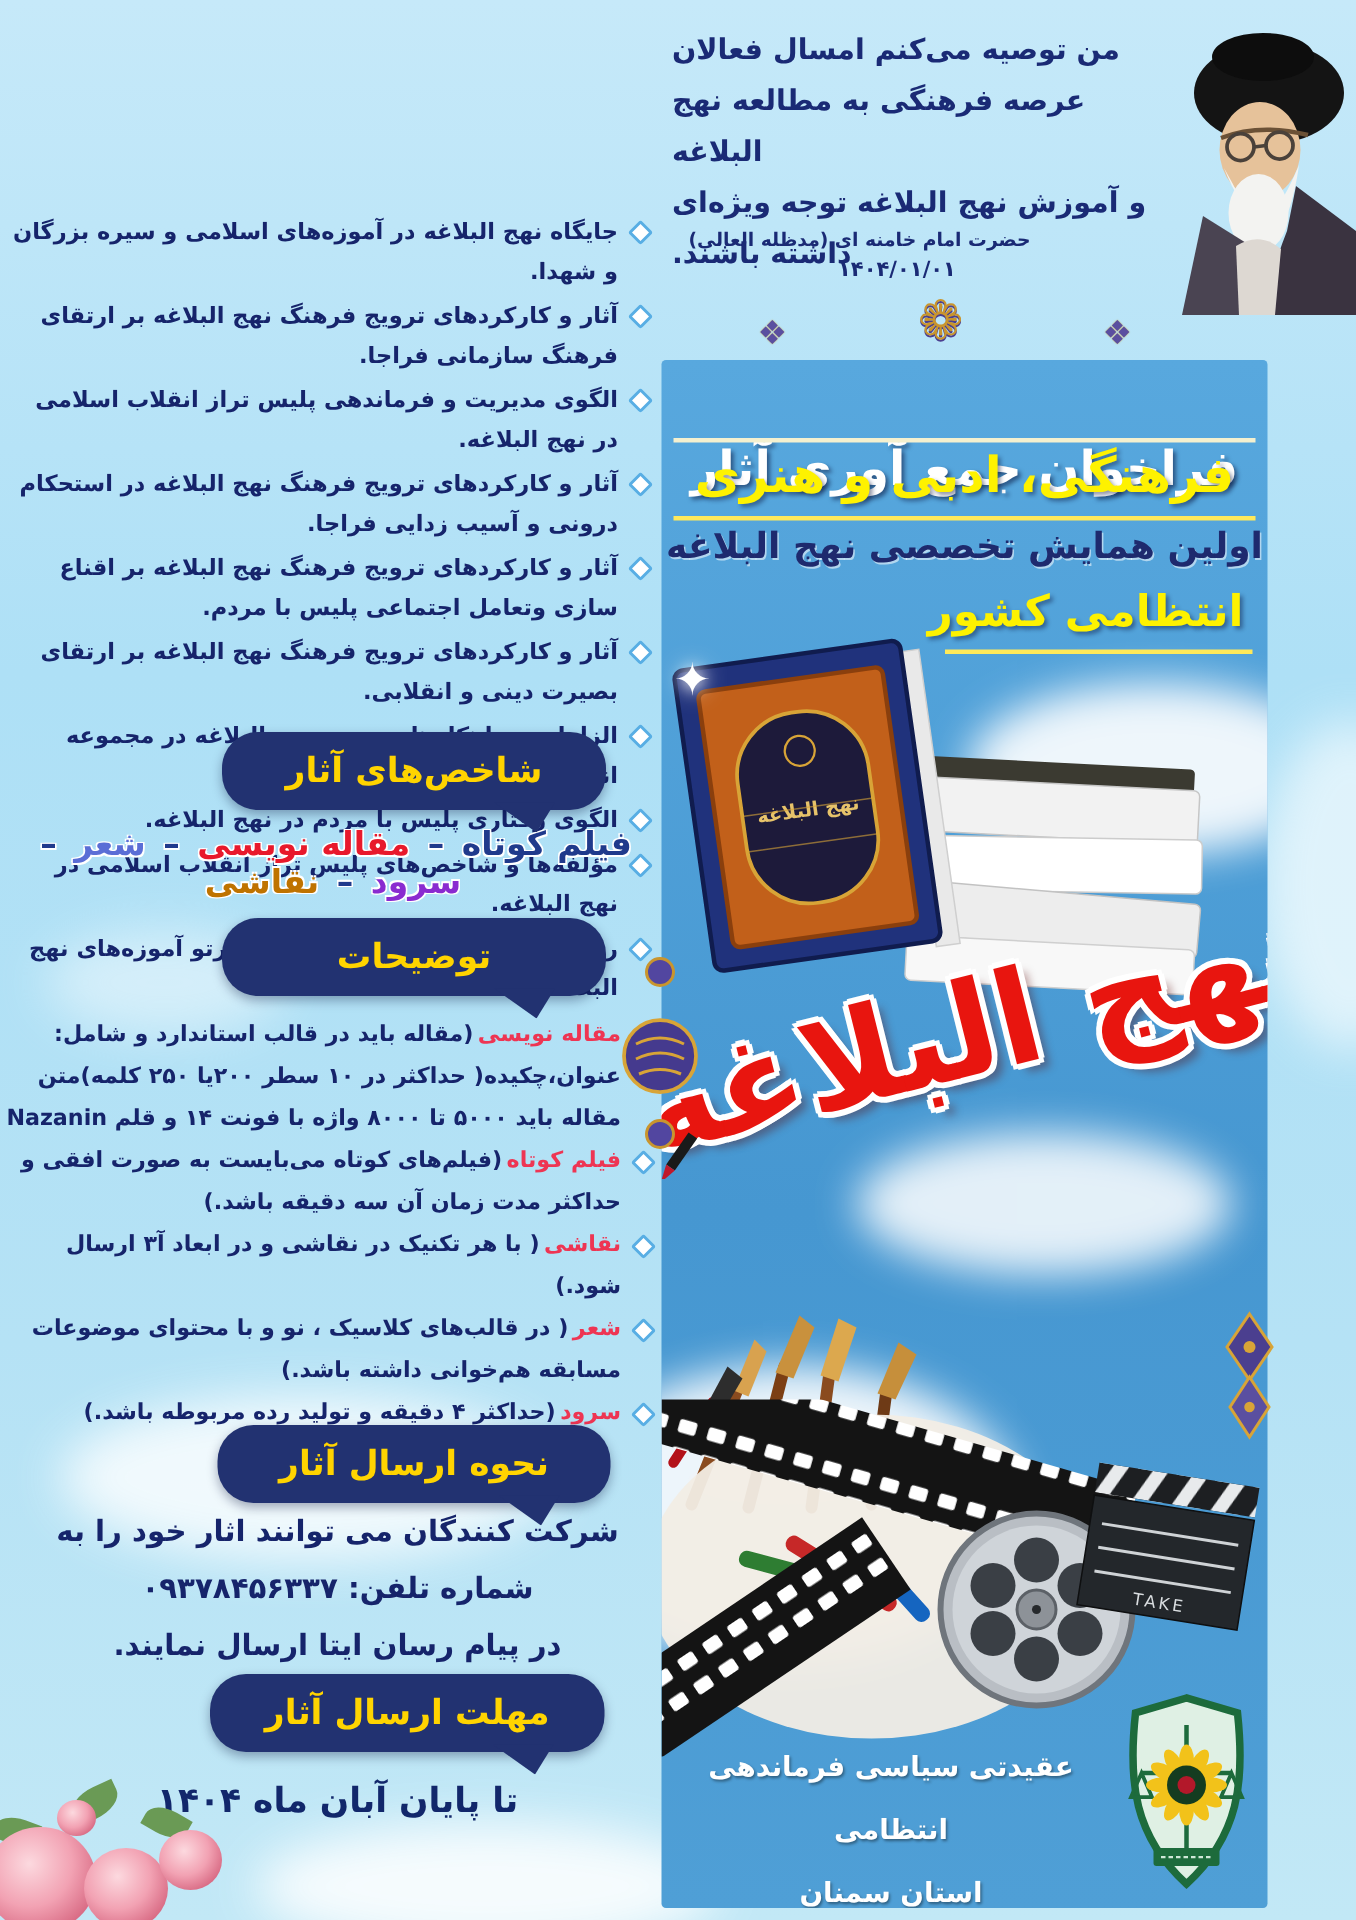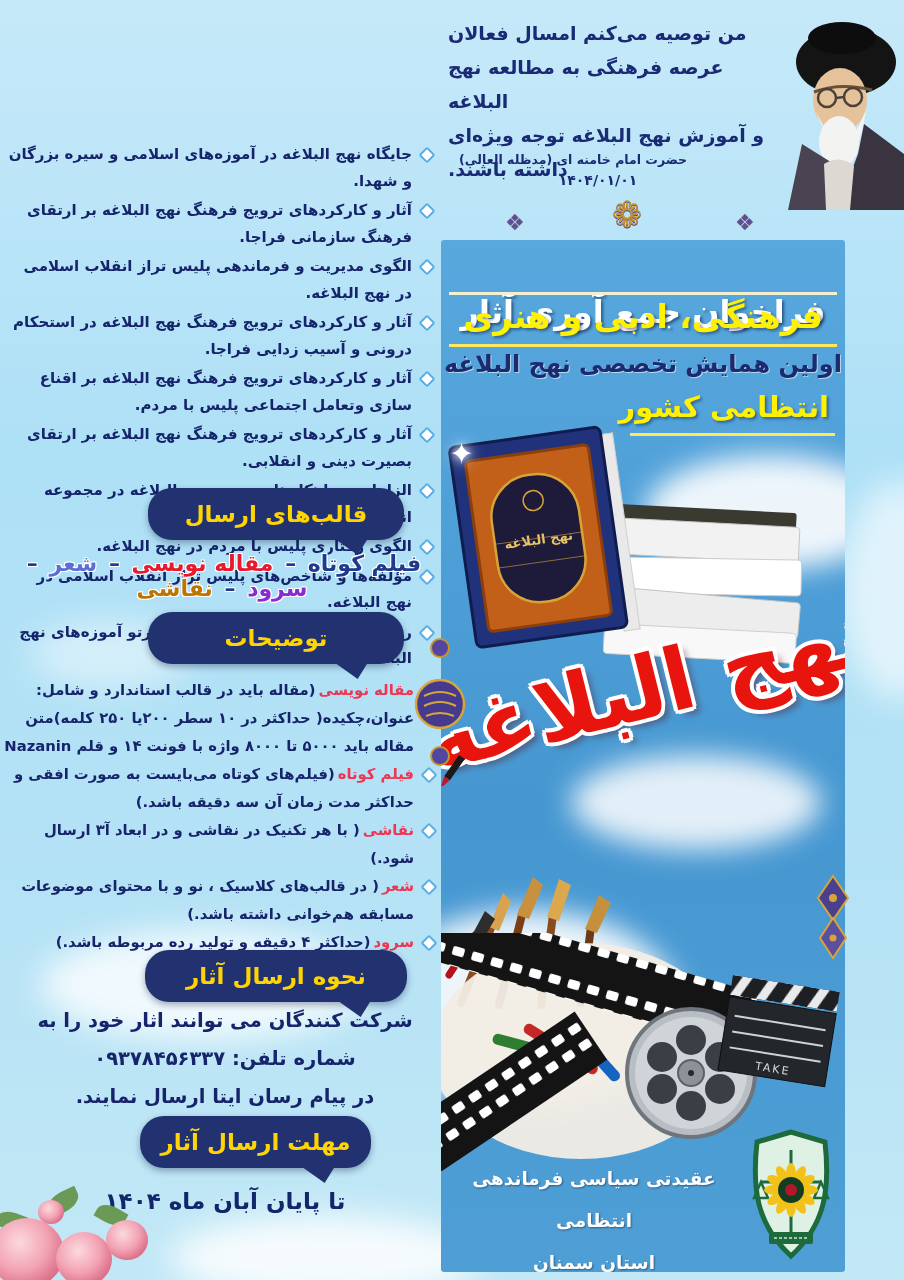--- a/index.html
+++ b/index.html
@@ -287,21 +287,21 @@
     <li><span class="diamond"></span><span>آثار و کارکردهای ترویج فرهنگ نهج البلاغه در استحکام درونی و آسیب زدایی فراجا.</span></li>
     <li><span class="diamond"></span><span>آثار و کارکردهای ترویج فرهنگ نهج البلاغه بر اقناع سازی وتعامل اجتماعی پلیس با مردم.</span></li>
     <li><span class="diamond"></span><span>آثار و کارکردهای ترویج فرهنگ نهج البلاغه بر ارتقای بصیرت دینی و انقلابی.</span></li>
     <li><span class="diamond"></span><span>الزامات و راهکارهای ترویج نهج البلاغه در مجموعه انتظامی.</span></li>
     <li><span class="diamond"></span><span>الگوی رفتاری پلیس با مردم در نهج البلاغه.</span></li>
     <li><span class="diamond"></span><span>مؤلفه‌ها و شاخص‌های پلیس تراز انقلاب اسلامی در نهج البلاغه.</span></li>
     <li><span class="diamond"></span><span>رهیافت‌های تامین امنیت جامعه در پرتو آموزه‌های نهج البلاغه.</span></li>
   </ul>
 
   <div class="bubble" style="left:148px;top:488px;width:256px;height:52px;">
-    <span>قالب‌های ارسال</span>
+    <span>شاخص‌های آثار</span>
   </div>
 
   <div id="formats-line">
     <span class="f0">فیلم کوتاه</span>
     <span class="sep">–</span>
     <span class="f1">مقاله نویسی</span>
     <span class="sep">–</span>
     <span class="f2">شعر</span>
     <span class="sep">–</span>
     <span class="f3">سرود</span>
@@ -321,21 +321,21 @@
     <li><span class="diamond"></span><span class="dlead">سرود</span><span>(حداکثر ۴ دقیقه و تولید رده مربوطه باشد.)</span></li>
   </ul>
 
   <div class="bubble" style="left:145px;top:950px;width:262px;height:52px;">
     <span>نحوه ارسال آثار</span>
   </div>
   <div id="submission-text">شرکت کنندگان  می توانند اثار خود را به
 شماره تلفن: ۰۹۳۷۸۴۵۶۳۳۷
 در پیام رسان ایتا ارسال نمایند.</div>
 
-  <div class="bubble" style="left:140px;top:1116px;width:231px;height:52px;">
+  <div class="bubble" style="left:140px;top:1116px;width:263px;height:52px;">
     <span>مهلت ارسال آثار</span>
   </div>
   <div id="deadline-text">تا پایان آبان ماه ۱۴۰۴</div>
 
   <div id="roses">
     <div class="leaf" style="left:60px;top:0;width:34px;height:20px;transform:rotate(-25deg);"></div>
     <div class="leaf" style="left:110px;top:14px;width:30px;height:18px;transform:rotate(30deg);"></div>
     <div class="leaf" style="left:10px;top:20px;width:30px;height:18px;transform:rotate(200deg);"></div>
     <div class="rose" style="left:4px;top:26px;width:74px;height:70px;"></div>
     <div class="rose" style="left:70px;top:40px;width:56px;height:54px;"></div>

